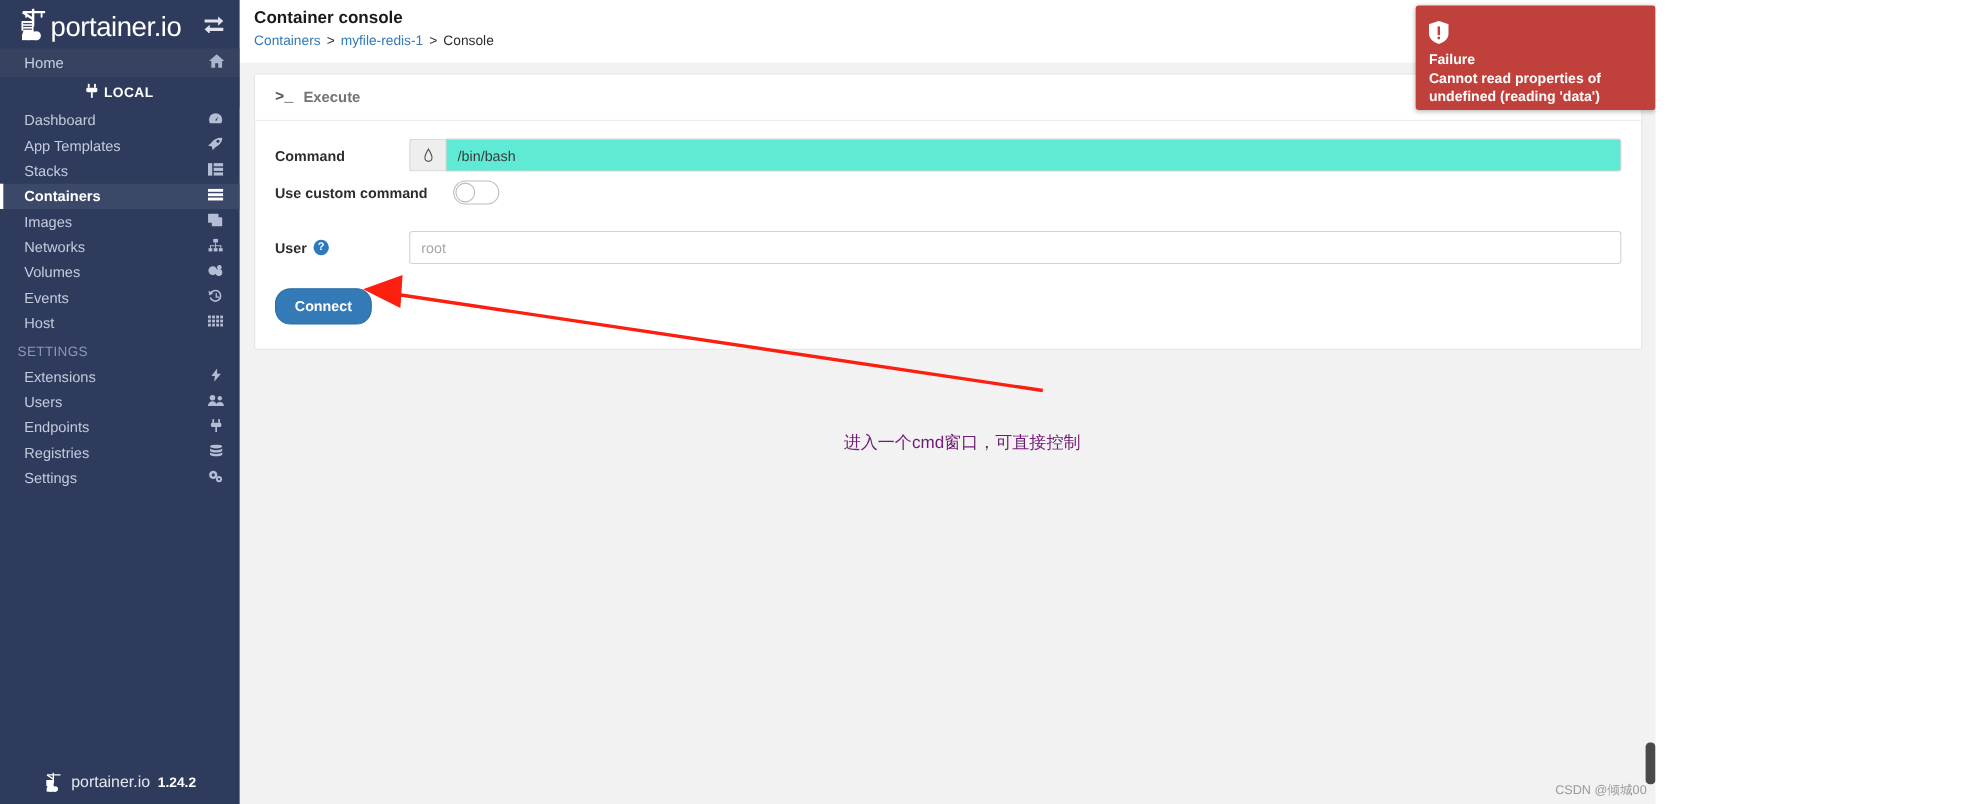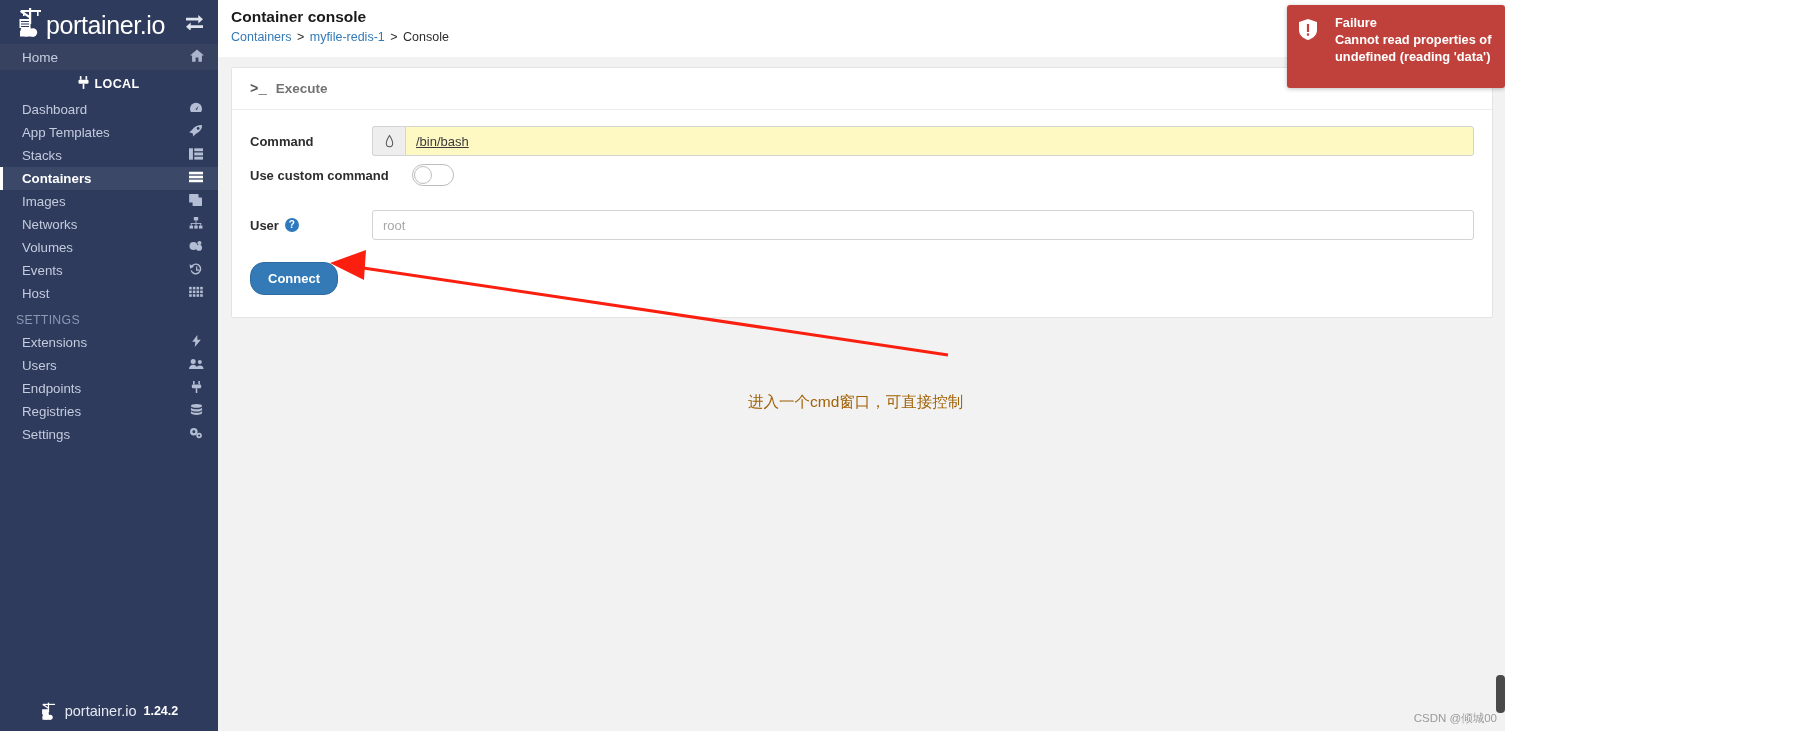--- a/index.html
+++ b/index.html
@@ -126,22 +126,22 @@
     text-align: center; display: inline-block; cursor: pointer;
   }
   .input-group { display: flex; flex: 1; height: 30px; }
   .ig-addon {
     width: 33px; flex: 0 0 33px; border: 1px solid #d3d3d3; border-right: none;
     background: #eeeeee; border-radius: 3px 0 0 3px;
     display: flex; align-items: center; justify-content: center;
   }
   .ig-input {
     flex: 1; border: 1px solid #d3d3d3; border-radius: 0 3px 3px 0;
-    background: #fef9c3; font-size: 13px; color: #3a3a3a;
-    padding: 0 10px; outline: none; font-family: "Liberation Sans", sans-serif; text-decoration: underline;
+    background: #5eead4; font-size: 13px; color: #3a3a3a;
+    padding: 0 10px; outline: none; font-family: "Liberation Sans", sans-serif;
   }
   .plain-input {
     flex: 1; height: 30px; border: 1px solid #d3d3d3; border-radius: 3px;
     background: #fff; font-size: 13px; color: #3a3a3a;
     padding: 0 10px; outline: none; font-family: "Liberation Sans", sans-serif;
   }
   .plain-input::placeholder { color: #a8a8a8; }
 
   .toggle {
     width: 42px; height: 22px; border-radius: 11px;
@@ -158,31 +158,31 @@
     margin: 0 0 0 18px; padding: 8px 17px; background: #337ab7;
     border: 1px solid #2e6da4; border-radius: 14px;
     color: #ffffff; font-size: 13px; font-weight: bold; cursor: pointer;
     font-family: "Liberation Sans", sans-serif;
   }
 
   
   .toast {
     position: absolute; right: 0px; top: 5px; width: 218px;
     background: #c0413b; border-radius: 3px; color: #fff;
-    padding: 10px 12px 23px 12px; display: flex; gap: 16px;
-    box-shadow: 0 1px 4px rgba(0,0,0,.25); z-index: 40;
+    padding: 10px 12px 4px 12px; display: flex; gap: 1px;
+    box-shadow: 0 1px 4px rgba(0,0,0,.25); z-index: 40; flex-direction: column;
   }
   .toast .shield { flex: 0 0 20px; padding-top: 4px; }
   .toast .t-title { font-size: 12.8px; font-weight: bold; line-height: 16px; }
   .toast .t-msg { font-size: 12.8px; font-weight: bold; line-height: 17px; }
 
   
   .anno-svg { position: absolute; left: 0; top: 0; pointer-events: none; z-index: 30; }
   .anno-text {
-    position: absolute; left: 530px; top: 392px; color: #a16207;
+    position: absolute; left: 549px; top: 392px; color: #701a75;
     font-size: 15.5px; white-space: nowrap; z-index: 30;
   }
   .csdn {
     position: absolute; right: 8px; bottom: 5px;
     color: #9a9a9a; font-size: 11.5px; z-index: 25;
   }
   .scroll-nub {
     position: absolute; right: 0; bottom: 18px; width: 9px; height: 38px;
     background: #4a4a4a; border-radius: 4px; z-index: 26;
   }

